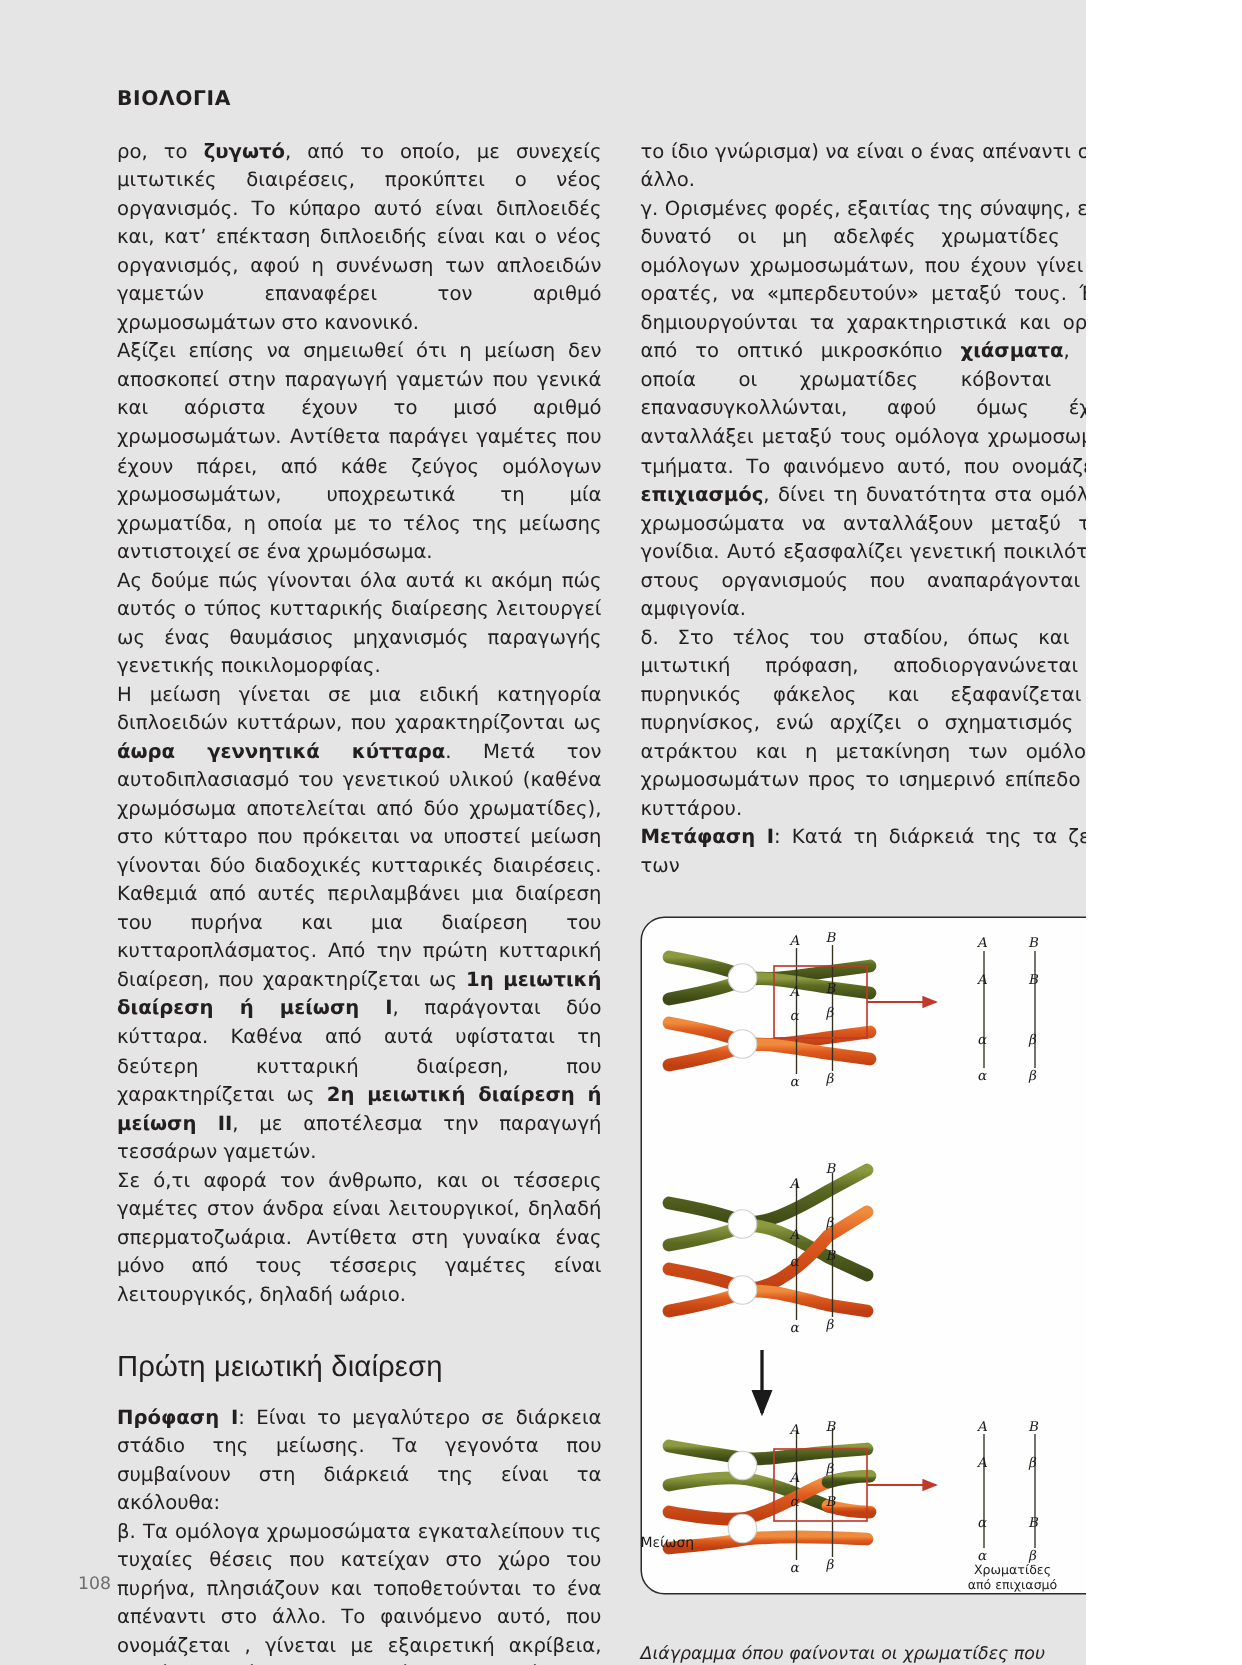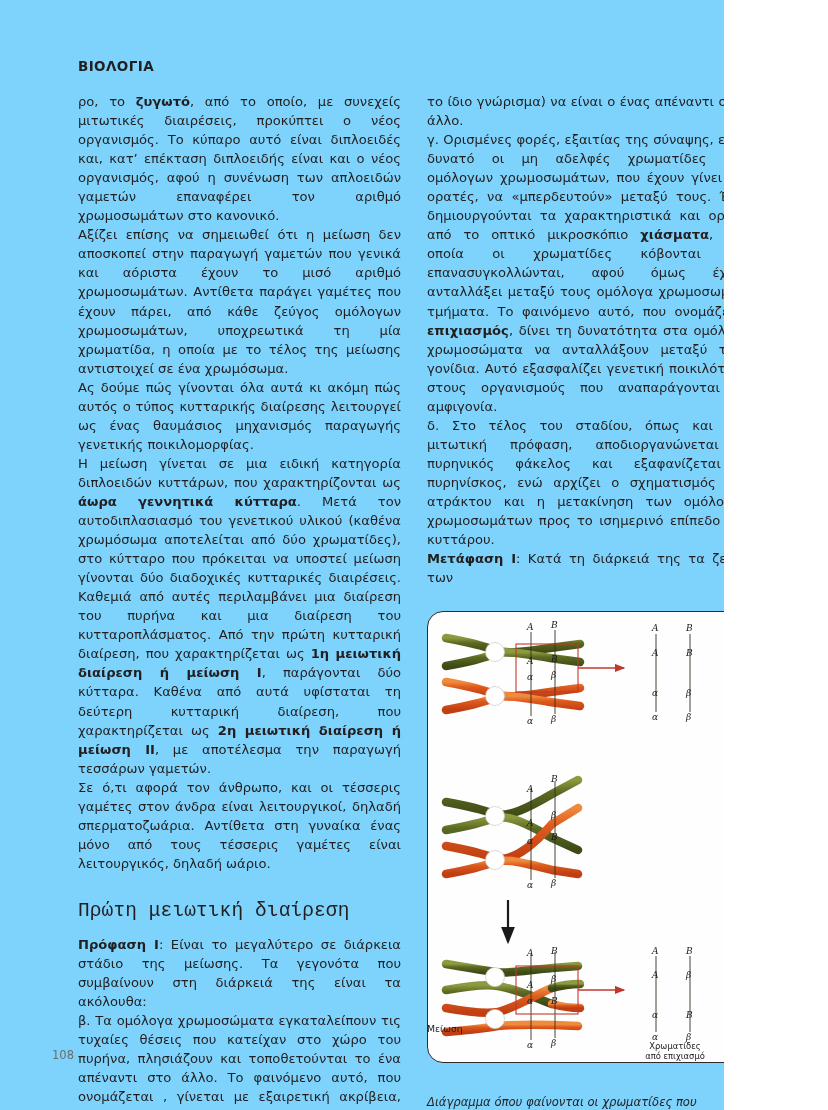--- a/index.html
+++ b/index.html
@@ -7,21 +7,21 @@
     padding: 0;
     background: #ffffff;
   }
   body {
     font-family: "DejaVu Sans", sans-serif;
   }
   .page {
     position: relative;
     width: 724px;
     height: 1110px;
-    background: #7dd3fc;
+    background: #e5e5e5;
     overflow: hidden;
     box-sizing: border-box;
   }
 
   
   .running-head {
     position: absolute;
     left: 78px;
     top: 58px;
     font-family: "DejaVu Sans", sans-serif;
@@ -57,21 +57,21 @@
     text-justify: inter-word;
     hyphens: none;
   }
   p.body + p.body { margin-top: 0; }
 
   b, .bold { font-weight: 700; }
 
   
   h2.section-title {
     margin: 27px 0 13px 0;
-    font-family: Liberation Mono, monospace;
+    font-family: Liberation Sans, sans-serif;
     font-size: 19.5px;
     font-weight: 400;
     color: #231f20;
     letter-spacing: 0.1px;
   }
 
   
   .figure-box {
     position: relative;
     margin-top: 24px;

